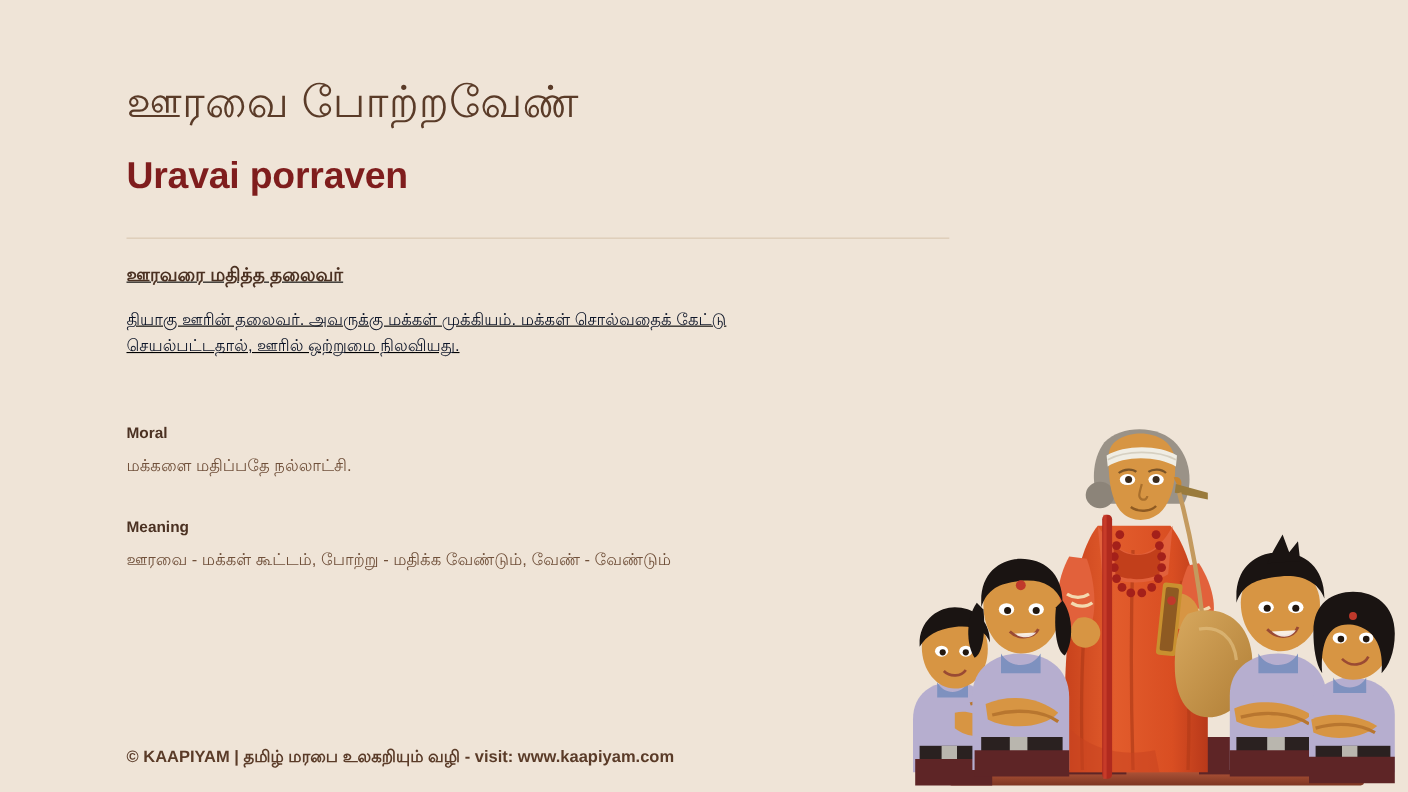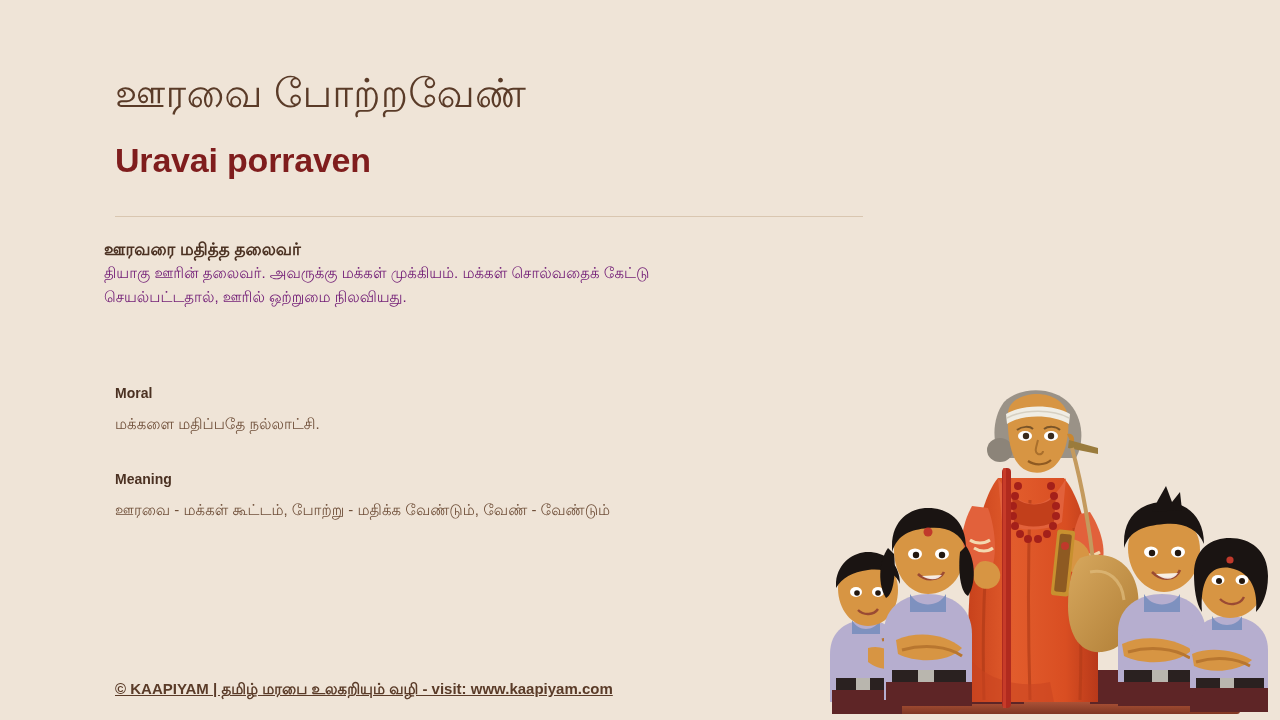--- a/index.html
+++ b/index.html
@@ -57,37 +57,39 @@
     left: 115px;
     top: 216px;
     width: 748px;
     height: 1px;
     background: #D9C6B0;
     z-index: 5;
   }
 
   .section {
     position: absolute;
-    left: 104px;
+    left: 115px;
     top: 239px;
     width: 700px;
     z-index: 5;
+    text-decoration: underline;
   }
 
   .section-heading {
     font-size: 17px;
     font-weight: 700;
     color: #4B3122;
     line-height: 1.3;
   }
 
   .section-body {
+    margin-top: 18px;
     font-size: 15px;
     line-height: 1.62;
-    color: #701a75;
+    color: #0f172a;
     max-width: 648px;
   }
 
   .block {
     position: absolute;
     left: 115px;
     width: 700px;
     z-index: 5;
   }
 
@@ -110,21 +112,20 @@
 
   .footer {
     position: absolute;
     left: 115px;
     top: 678px;
     font-size: 15px;
     font-weight: 700;
     color: #5A3B28;
     z-index: 6;
     line-height: 1.4;
-    text-decoration: underline;
   }
 
   
   .illustration {
     position: absolute;
     left: 822px;
     top: 382px;
     width: 458px;
     height: 338px;
     z-index: 2;

